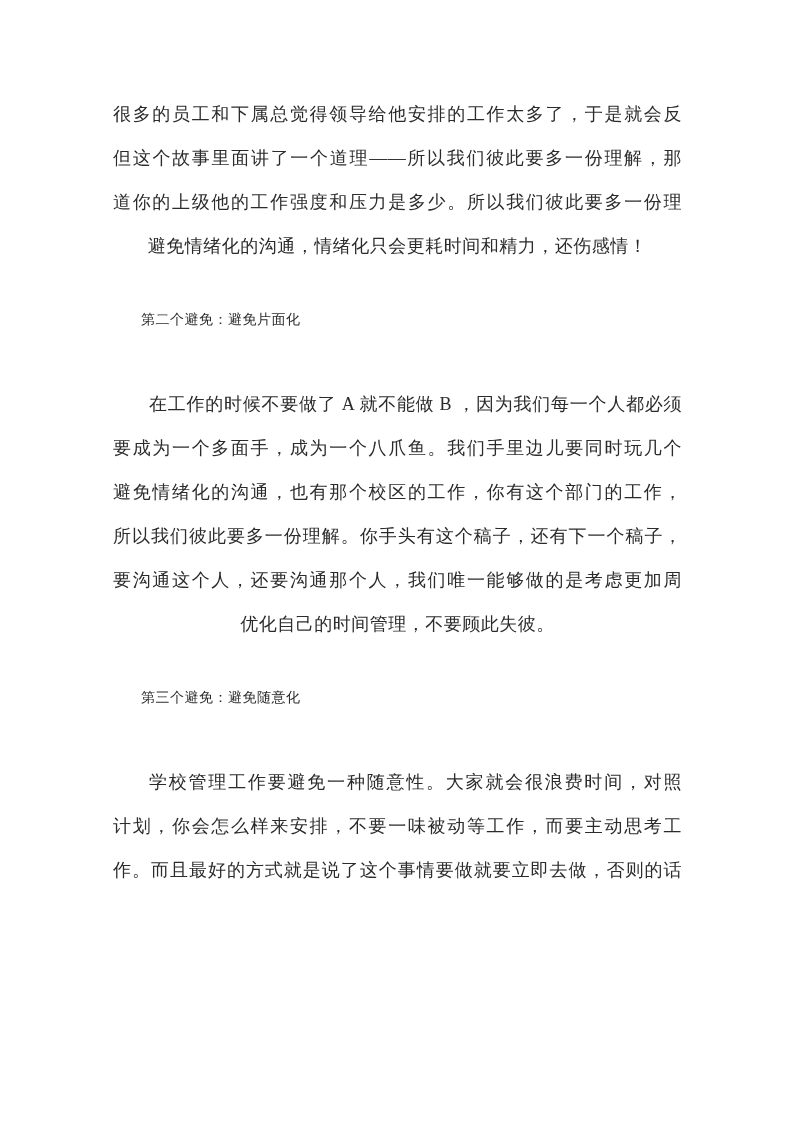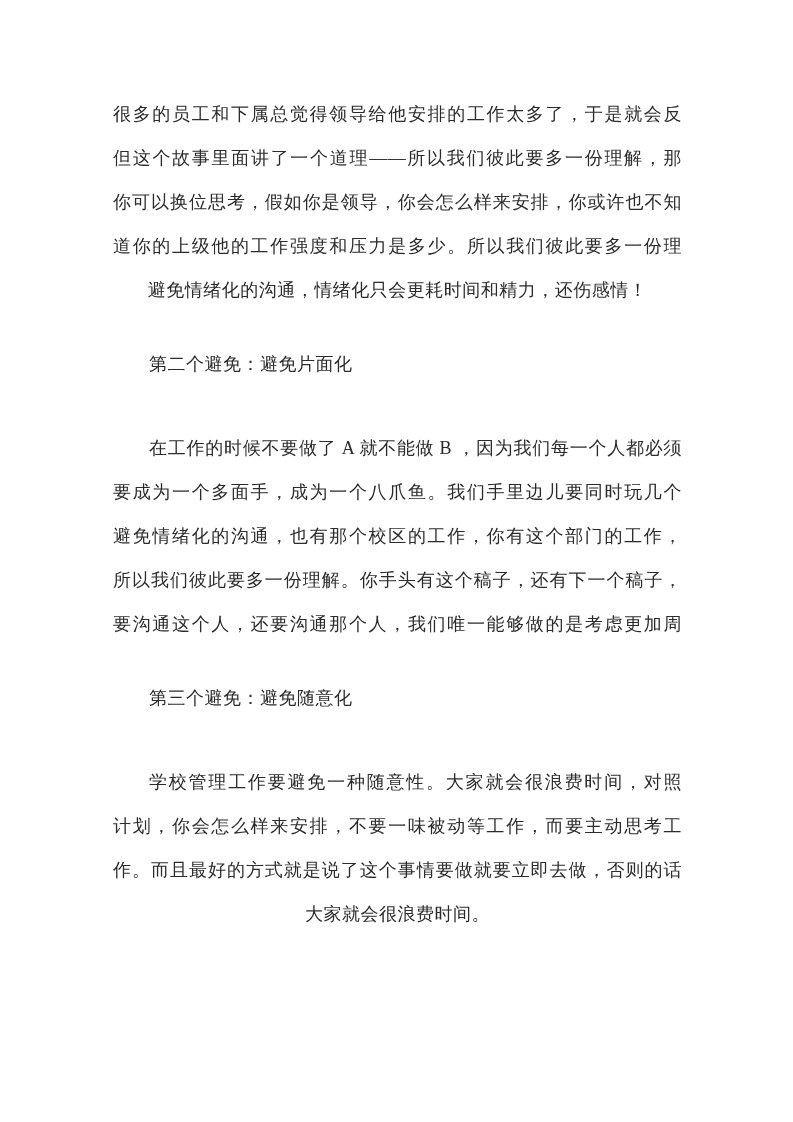--- a/index.html
+++ b/index.html
@@ -32,55 +32,54 @@
   
   .jl {
     text-align: justify;
     text-align-last: justify;
     text-justify: inter-character;
   }
   .fi {
     text-indent: 2em;
   }
   .heading {
-    font-size: 18px;
+    font-size: 14px;
     line-height: 44px;
     height: 44px;
     text-indent: 2em;
     margin-top: 30px;
     margin-bottom: 40px;
     overflow: hidden;
     letter-spacing: 0.5px;
   }
 </style>
 </head>
 <body>
 
 <div class="page">
 
   <div class="para">
     <div class="line jl">很多的员工和下属总觉得领导给他安排的工作太多了，于是就会反弹。</div>
     <div class="line jl">但这个故事里面讲了一个道理——所以我们彼此要多一份理解，那</div>
-    <div class="line jl">你可以换位思考，假如你是领导，你会怎么样来安排，你或许也不知</div>
     <div class="line jl">道你的上级他的工作强度和压力是多少。所以我们彼此要多一份理解，</div>
     <div class="line">避免情绪化的沟通，情绪化只会更耗时间和精力，还伤感情！</div>
   </div>
 
   <div class="heading">第二个避免：避免片面化</div>
 
   <div class="para">
     <div class="line jl fi">在工作的时候不要做了 A 就不能做 B ，因为我们每一个人都必须</div>
     <div class="line jl">要成为一个多面手，成为一个八爪鱼。我们手里边儿要同时玩几个球。</div>
     <div class="line jl">避免情绪化的沟通，也有那个校区的工作，你有这个部门的工作，</div>
     <div class="line jl">所以我们彼此要多一份理解。你手头有这个稿子，还有下一个稿子，你</div>
     <div class="line jl">要沟通这个人，还要沟通那个人，我们唯一能够做的是考虑更加周全，</div>
+    <div class="line">优化自己的时间管理，不要顾此失彼。</div>
   </div>
 
   <div class="heading">第三个避免：避免随意化</div>
 
   <div class="para">
     <div class="line jl fi">学校管理工作要避免一种随意性。大家就会很浪费时间，对照</div>
     <div class="line jl">计划，你会怎么样来安排，不要一味被动等工作，而要主动思考工</div>
     <div class="line jl">作。而且最好的方式就是说了这个事情要做就要立即去做，否则的话</div>
-    <div class="line">大家就会很浪费时间。</div>
   </div>
 
 </div>
 
 </body></html>

